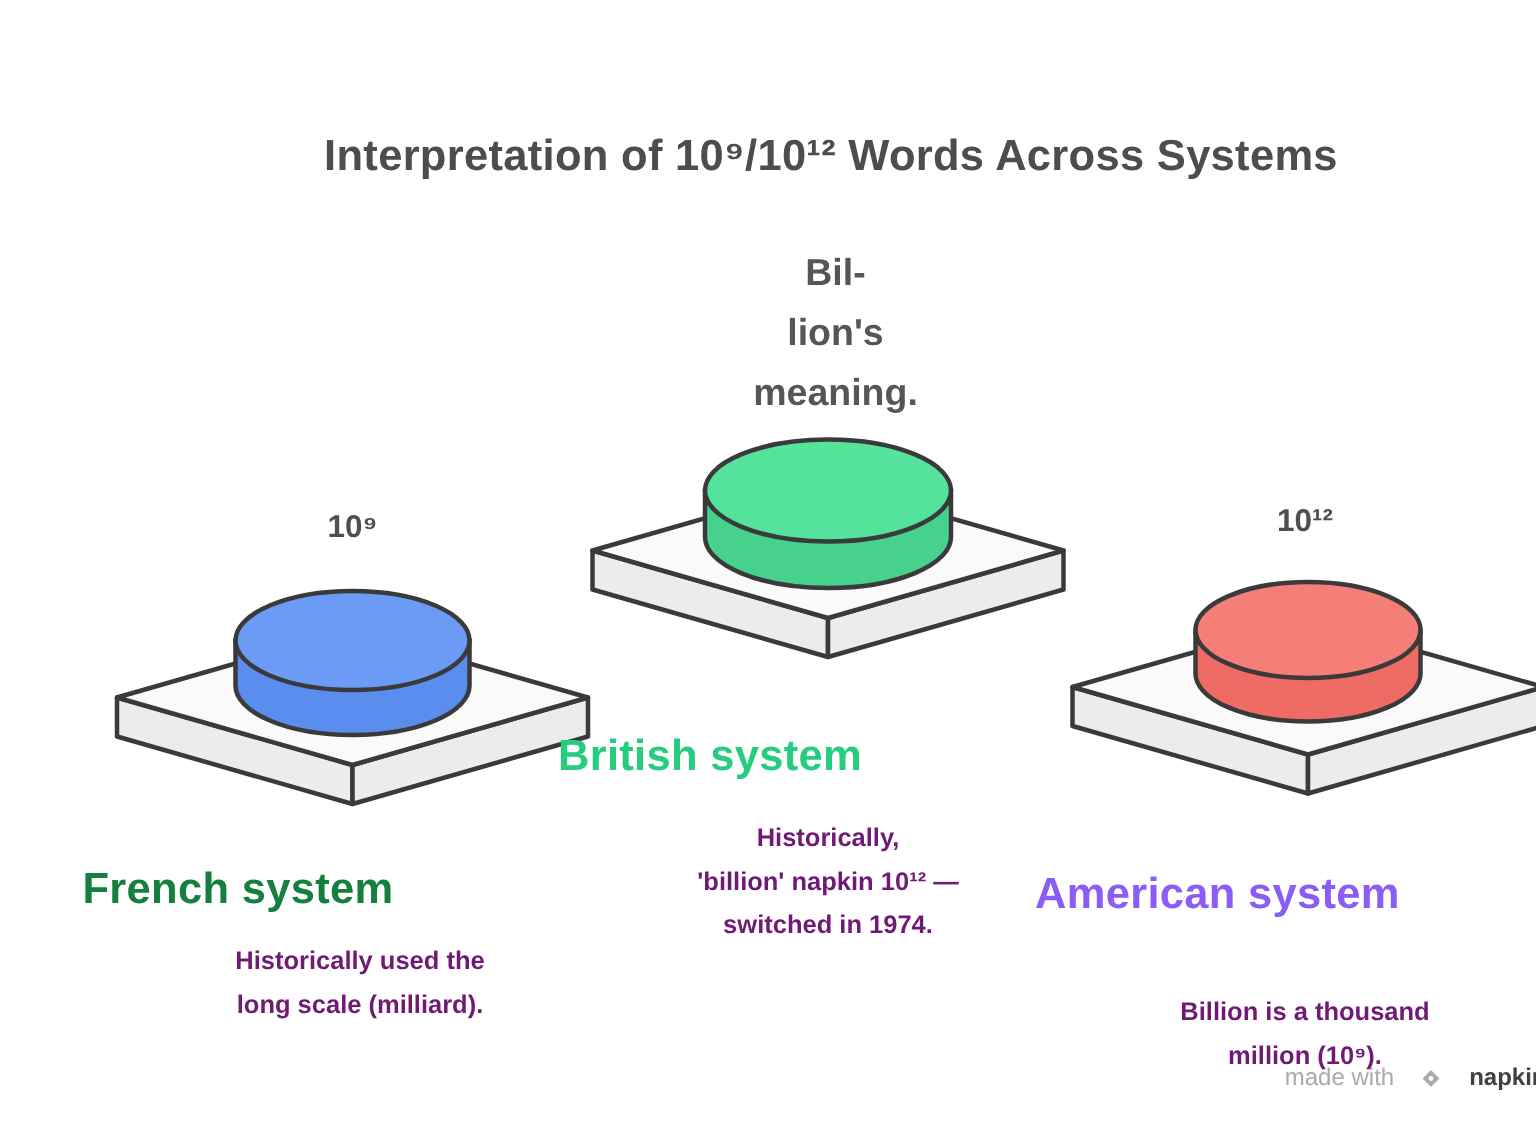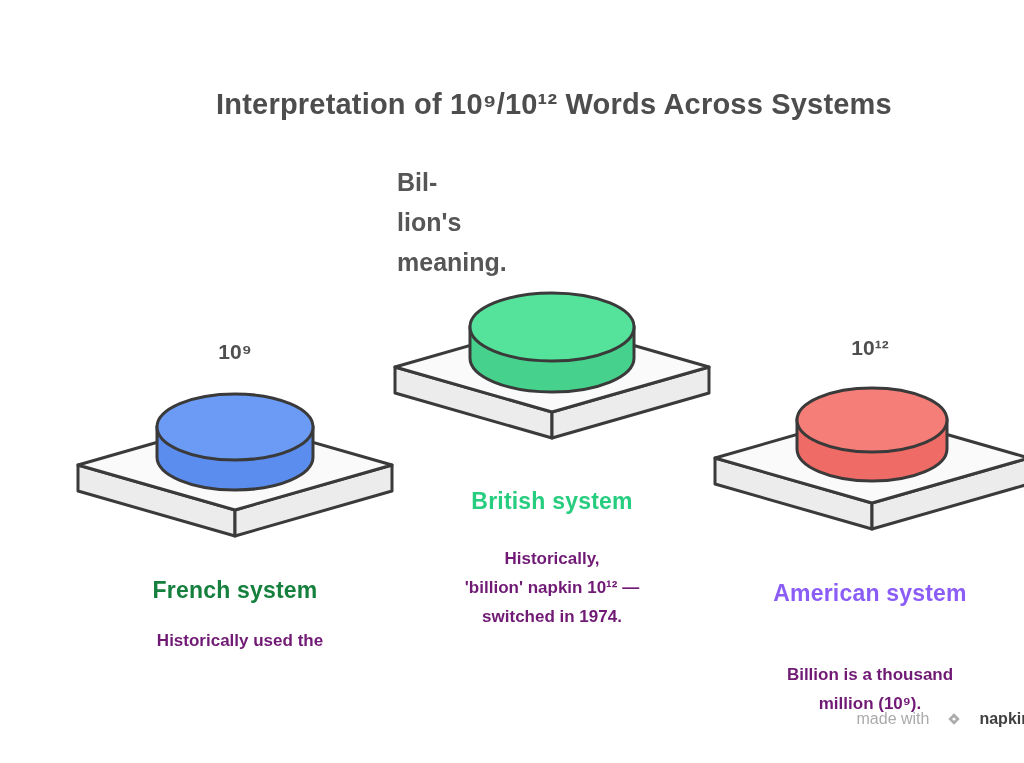--- a/index.html
+++ b/index.html
@@ -6,27 +6,27 @@
   #canvas{
     position:relative;width:1024px;height:763px;background:#ffffff;overflow:hidden;
     font-family:"Liberation Sans", sans-serif;
     margin-left:42px;
   }
   .title{
     position:absolute;left:0;top:88px;width:1024px;text-align:center;
     font-size:29px;font-weight:700;color:#4d4d4d;letter-spacing:.2px;
   }
   .center-label{
-    position:absolute;left:355px;top:162px;width:320px;text-align:left;
+    position:absolute;left:355px;top:162px;width:320px;text-align:center;
     font-size:25px;font-weight:700;color:#565656;line-height:40px;
   }
   .platform-svg{position:absolute;width:330px;height:250px;}
   .sys-label{
-    position:absolute;width:360px;text-align:center;
-    font-size:23px;font-weight:700;letter-spacing:.2px;
+    position:absolute;width:360px;
+    font-size:29px;font-weight:700;letter-spacing:.2px;
   }
   .sys-desc{
     position:absolute;width:360px;text-align:center;
     font-size:17px;font-weight:700;color:#701a75;line-height:29px;
   }
   .top-mini-label{
     position:absolute;width:120px;text-align:center;
     font-size:21px;font-weight:700;color:#4f4f4f;
   }
   .watermark{
@@ -84,20 +84,21 @@
     </g>
     <g>
       <path d="M 90 132 L 90 161 A 75 32 0 0 0 240 161 L 240 132 Z" stroke="#3a3a3a" stroke-width="3" fill="#ef6b66"></path>
       <ellipse cx="165" cy="132" rx="75" ry="32" stroke="#3a3a3a" stroke-width="3" fill="#f67e78"></ellipse>
     </g>
   </svg>
 
   <div class="sys-label" style="left: 13px; top: 577px; color: #15803d;">French system</div>
   <div class="sys-desc" style="left:18px;top:626px;">
     <div>Historically used the</div>
+    <div>long scale (milliard).</div>
     <div></div>
   </div>
 
   <div class="sys-label" style="left: 330px; top: 488px; color: rgb(39, 205, 127);">British system</div>
   <div class="sys-desc" style="left:330px;top:544px;">
     <div>Historically,</div>
     <div>'billion' napkin 10¹² —</div>
     <div>switched in 1974.</div>
   </div>
 

